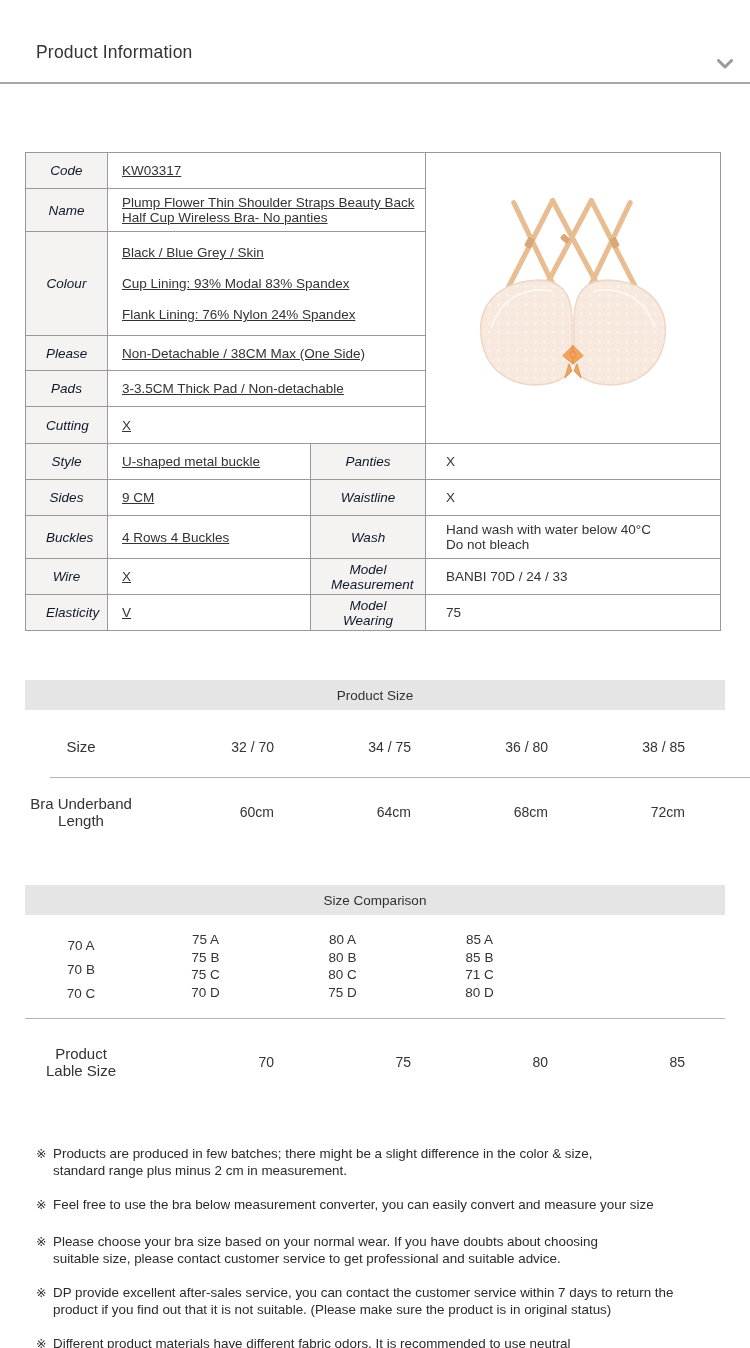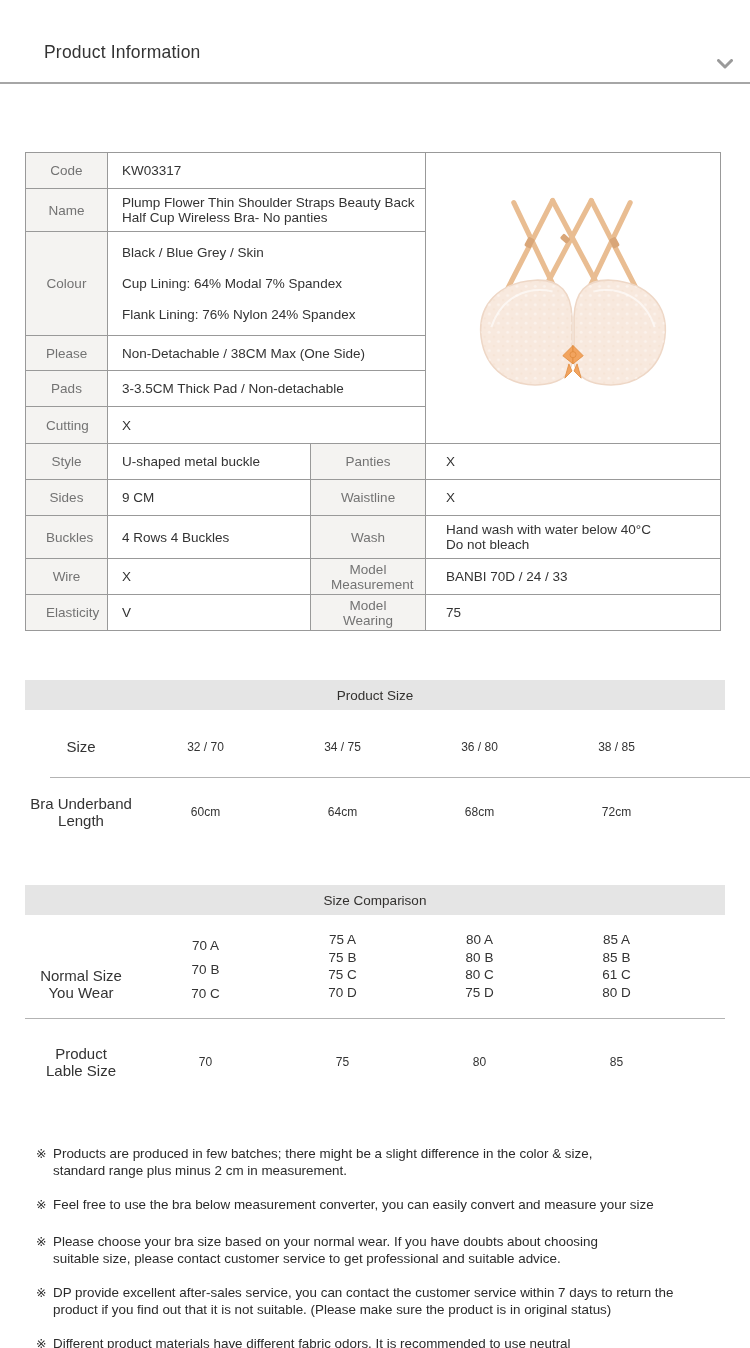--- a/index.html
+++ b/index.html
@@ -10,21 +10,21 @@
     color: #3d3d3d;
   }
   .preline { white-space: pre-line; }
 
   
   .page-header {
     height: 84px; position: relative;
     border-bottom: 2px solid #a6a6a6;
   }
   .page-title {
-    position: absolute; left: 44px; top: 42px;
+    position: absolute; left: 36px; top: 42px;
     font-size: 17.5px; color: #333; letter-spacing: .2px;
   }
   .collapse-btn {
     position: absolute; right: 14px; top: 54px;
     width: 22px; height: 20px; cursor: pointer;
     display:flex; align-items:center; justify-content:center;
   }
 
   
   table.spec {
@@ -34,24 +34,25 @@
     table-layout: fixed;
     font-size: 13.5px;
   }
   table.spec td {
     border: 1px solid #999;
     vertical-align: middle;
   }
   td.lbl {
     background: #f4f3f1;
     text-align: center;
-    color: #737373;
+    color: #0f172a;
     padding: 2px 20px;
-  }
-  td.val { background:#fff; padding: 6px 10px 6px 14px; color:#333; }
+    font-style: italic;
+  }
+  td.val { background:#fff; padding: 6px 10px 6px 14px; color:#333;text-decoration:underline; }
   td.val-r { background:#fff; padding: 6px 10px 6px 20px; color:#333; }
   .colour-line { margin: 7px 0 16px 0; }
   .colour-line:last-child { margin-bottom: 7px; }
   td.photo-cell { background:#fff; text-align:center; vertical-align: middle; padding: 0; }
 
   
   .section-bar {
     margin: 0 25px; height: 30px;
     background: #e5e5e5;
     display: flex; align-items: center; justify-content: center;
@@ -60,21 +61,21 @@
   .bar-product-size { margin-top: 49px; }
   .bar-size-comparison { margin-top: 31px; }
 
   
   .grid-5 {
     margin: 0 25px;
     display: grid;
     grid-template-columns: 112px repeat(4, 137px);
     align-items: center;
   }
-  .gcell { text-align: center; font-size: 12px; color: #333; }
+  .gcell { text-align: right; font-size: 14px; color: #333; }
   .glabel { text-align: center; font-size: 15px; color: #333; line-height: 17px; }
   .row-size { padding: 28px 0 22px 0; }
   .row-underband { padding: 17px 0 25px 0; }
   .thin-divider { border-top: 1px solid #b3b3b3; margin: 0 0 0 50px; }
   .thin-divider-full { border-top: 1px solid #b3b3b3; margin: 0 25px; }
 
   .row-compare { padding: 16px 0 12px 0; align-items: start; }
   .cmp-label { padding-top: 36px; }
   .cmp-col { display:flex; flex-direction:column; align-items:center; }
   .cmp-col.first .cmp-item { line-height: 24px; }
@@ -157,21 +158,21 @@
   </tr>
   <tr style="height:37px">
     <td class="lbl">Name</td>
     <td class="val preline" colspan="2">Plump Flower Thin Shoulder Straps Beauty Back
 Half Cup Wireless Bra- No panties</td>
   </tr>
   <tr style="height:95px">
     <td class="lbl">Colour</td>
     <td class="val" colspan="2">
       <div class="colour-line">Black / Blue Grey / Skin</div>
-      <div class="colour-line">Cup Lining:   64% Modal 7% Spandex</div>
+      <div class="colour-line">Cup Lining:   93% Modal 83% Spandex</div>
       <div class="colour-line">Flank Lining:  76% Nylon 24% Spandex</div>
     </td>
   </tr>
   <tr style="height:35px">
     <td class="lbl">Please</td>
     <td class="val" colspan="2">Non-Detachable /  38CM Max (One Side)</td>
   </tr>
   <tr style="height:36px">
     <td class="lbl">Pads</td>
     <td class="val" colspan="2">3-3.5CM Thick Pad / Non-detachable</td>
@@ -238,43 +239,41 @@
   <div class="gcell">64cm</div>
   <div class="gcell">68cm</div>
   <div class="gcell">72cm</div>
 </div>
 
 <div class="section-bar bar-size-comparison">
   <span>Size Comparison</span>
 </div>
 
 <div class="grid-5 row-compare">
-  <div class="glabel preline cmp-label">Normal Size
-You Wear</div>
   <div class="cmp-col first">
     <span class="cmp-item">70 A</span>
     <span class="cmp-item">70 B</span>
     <span class="cmp-item">70 C</span>
   </div>
   <div class="cmp-col">
     <span class="cmp-item">75 A</span>
     <span class="cmp-item">75 B</span>
     <span class="cmp-item">75 C</span>
     <span class="cmp-item">70 D</span>
   </div>
   <div class="cmp-col">
     <span class="cmp-item">80 A</span>
     <span class="cmp-item">80 B</span>
     <span class="cmp-item">80 C</span>
     <span class="cmp-item">75 D</span>
   </div>
   <div class="cmp-col">
     <span class="cmp-item">85 A</span>
     <span class="cmp-item">85 B</span>
-    <span class="cmp-item">61 C</span>
+    <span class="cmp-item">71 C</span>
     <span class="cmp-item">80 D</span>
   </div>
 </div>
 
 <div class="thin-divider-full"></div>
 
 <div class="grid-5 row-labelsize">
   <div class="glabel preline">Product
 Lable Size</div>
   <div class="gcell">70</div>

